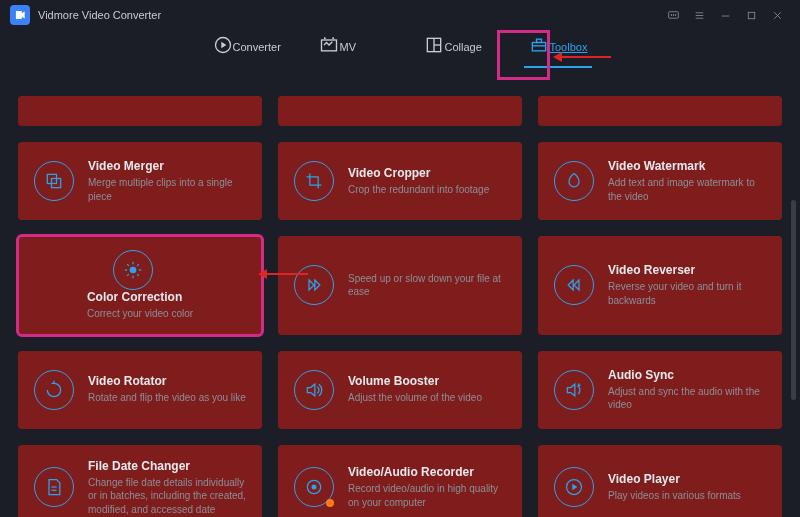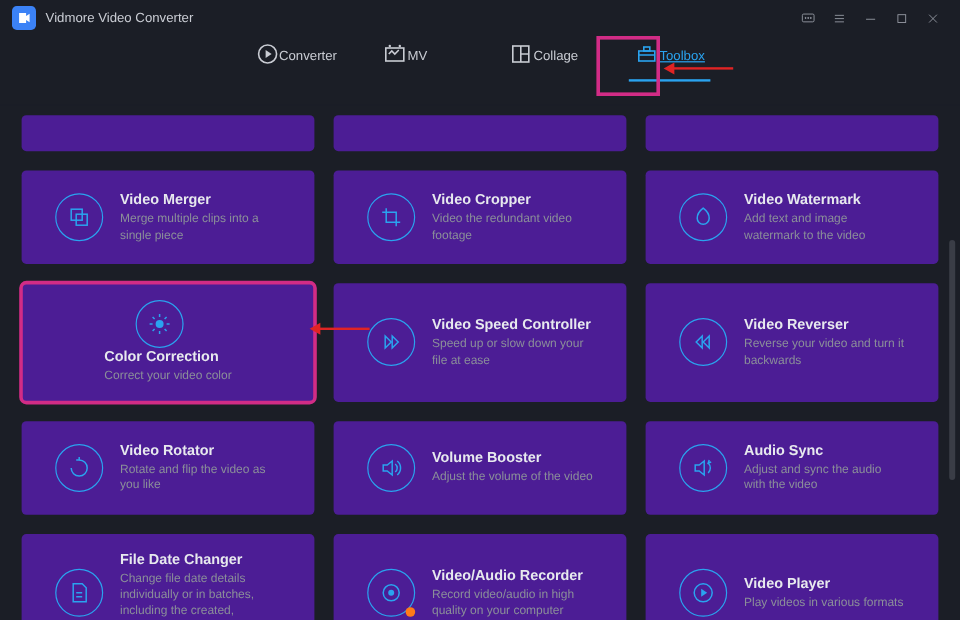--- a/index.html
+++ b/index.html
@@ -76,25 +76,25 @@
     overflow: hidden;
     position: relative;
     padding: 8px 18px 10px 18px;
   }
   .partial-row, .grid-row {
     display: flex; gap: 16px;
     margin-bottom: 16px;
   }
   .card {
     flex: 1;
-    background: #4c1d95;
+    background: #7f1d1d;
     border-radius: 4px;
     min-height: 78px;
     display: flex; align-items: center;
-    padding: 14px 28px;
+    padding: 14px 16px;
     cursor: pointer;
   }
   .card.partial { min-height: 30px; padding-top:0; padding-bottom:0; }
   .card-icon {
     width: 40px; height: 40px;
     border: 1.5px solid #2aa3ef;
     border-radius: 50%;
     display: flex; align-items: center; justify-content: center;
     margin-right: 14px;
     flex-shrink: 0;
@@ -260,21 +260,21 @@
       </div>
     </div>
     <div class="card">
       <div class="card-icon">
         <svg viewBox="0 0 24 24">
             <path d="M7 3v14h14 M3 7h14v14"></path>
           </svg>
       </div>
       <div class="card-text">
         <div class="card-title">Video Cropper</div>
-        <div class="card-desc">Video the redundant video footage</div>
+        <div class="card-desc">Crop the redundant into footage</div>
       </div>
     </div>
     <div class="card">
       <div class="card-icon">
         <svg viewBox="0 0 24 24">
             <path d="M12 3c4 3 6 6 6 10a6 6 0 11-12 0c0-4 2-7 6-10z"></path>
           </svg>
       </div>
       <div class="card-text">
         <div class="card-title">Video Watermark</div>
@@ -306,21 +306,20 @@
       </div>
     </div>
     <div class="card">
       <div class="card-icon">
         <svg viewBox="0 0 24 24">
             <polygon points="6,6 12,12 6,18"></polygon>
             <polygon points="13,6 19,12 13,18"></polygon>
           </svg>
       </div>
       <div class="card-text">
-        <div class="card-title">Video Speed Controller</div>
         <div class="card-desc">Speed up or slow down your file at ease</div>
       </div>
     </div>
     <div class="card">
       <div class="card-icon">
         <svg viewBox="0 0 24 24">
             <polygon points="18,6 12,12 18,18"></polygon>
             <polygon points="11,6 5,12 11,18"></polygon>
           </svg>
       </div>

